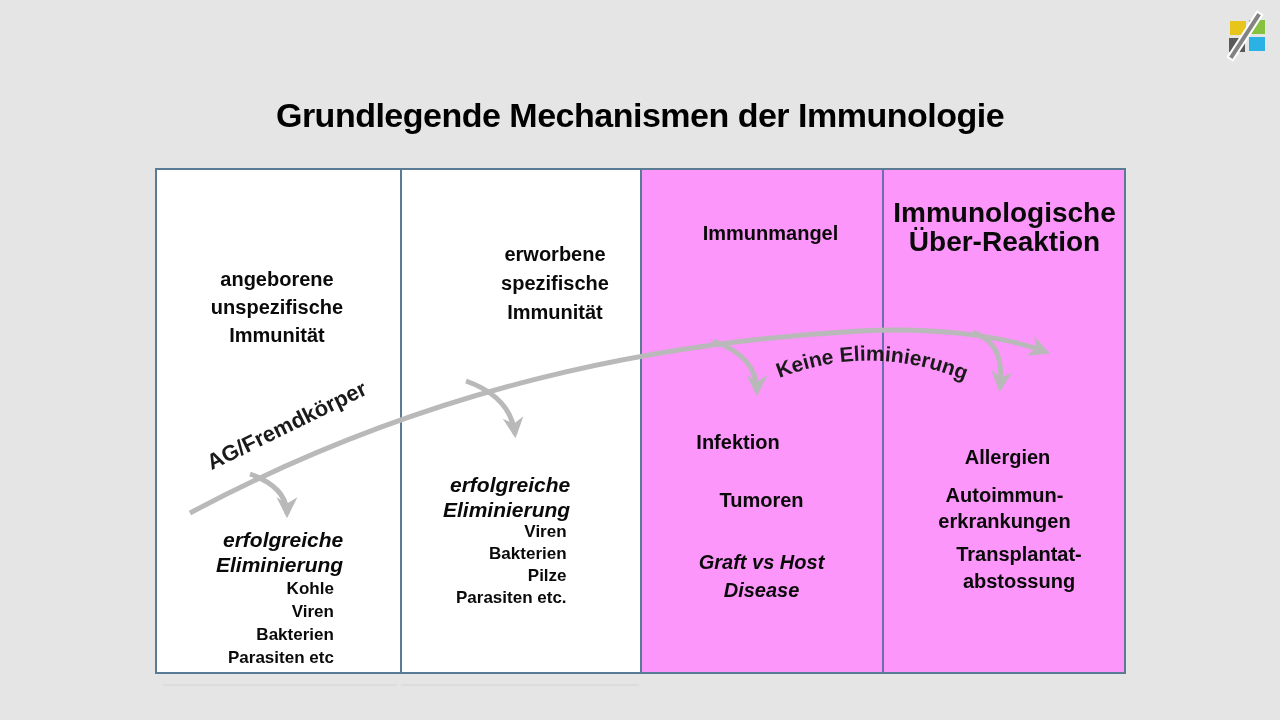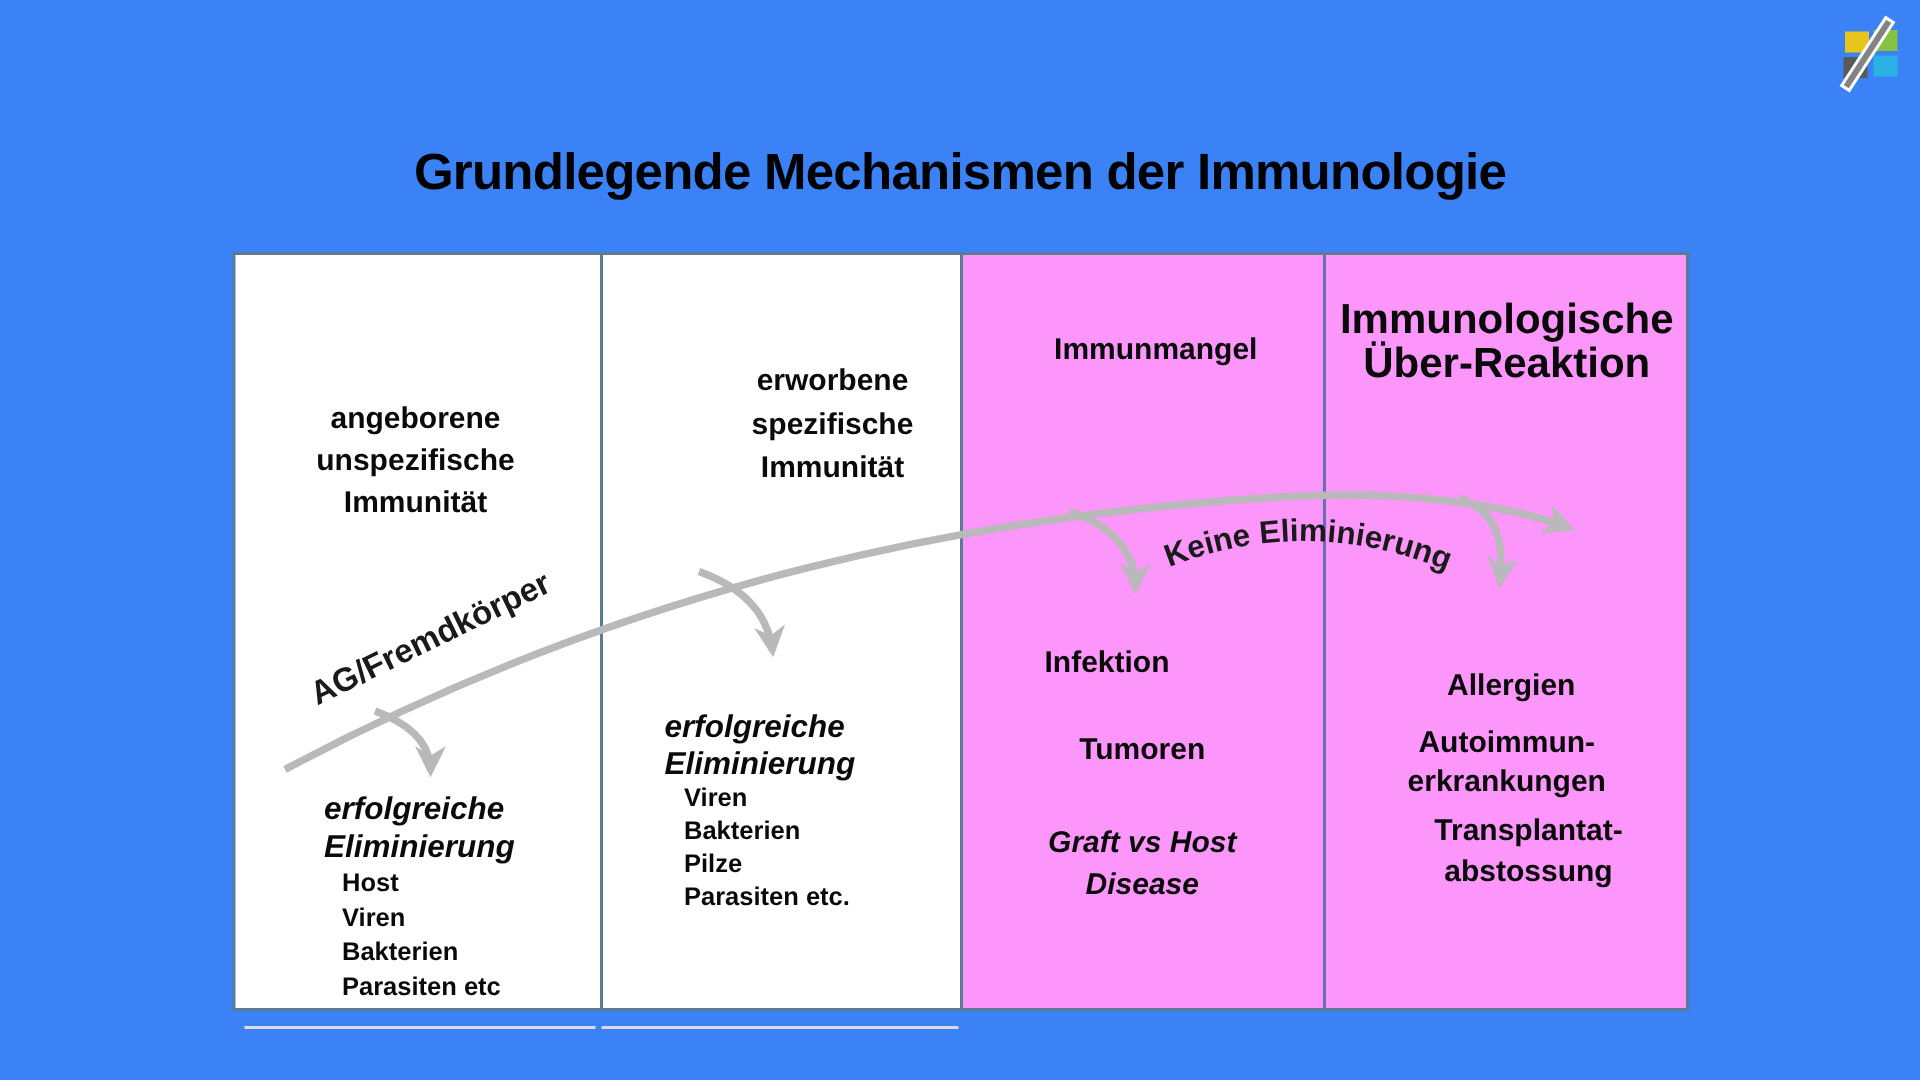--- a/index.html
+++ b/index.html
@@ -1,29 +1,29 @@
 <!DOCTYPE html>
 <html><head>
 <meta charset="utf-8">
 <style>
   html,body{margin:0;padding:0;background:#ffffff;}
-  .slide{position:relative;width:1280px;height:720px;background:#3b82f6;overflow:hidden;
+  .slide{position:relative;width:1280px;height:720px;background:#e5e5e5;overflow:hidden;
          font-family:"Liberation Sans","DejaVu Sans",sans-serif;color:#0a0a0a;}
   .title{position:absolute;left:0;right:0;top:96px;margin:0;text-align:center;
          font-size:34px;font-weight:700;letter-spacing:-0.5px;color:#000;}
   
   .grid{position:absolute;left:155px;top:168px;width:971px;height:506px;
         border:2px solid #5b7b95;box-sizing:border-box;display:flex;}
   .col{position:relative;box-sizing:border-box;height:100%;}
   .col1{width:244px;background:#ffffff;}
   .col2{width:241px;background:#ffffff;border-left:2px solid #5b7b95;}
   .col3{width:243px;background:#fc96fa;border-left:2px solid #5b7b95;}
   .col4{width:243px;background:#fc96fa;border-left:2px solid #6b6faf;}
   
-  .tb{position:absolute;font-weight:700;white-space:nowrap;}
+  .tb{position:absolute;font-weight:700;white-space:nowrap;text-align:right;}
   .ctr{text-align:center;}
   .it{font-style:italic;}
   .c1-header{left:157px;width:240px;top:265px;font-size:20px;line-height:28px;}
   .c1-result{left:216px;top:527px;font-size:21px;line-height:25px;}
   .c1-list{left:228px;top:577px;font-size:17px;line-height:23px;}
   .c2-header{left:401px;width:238px;top:240px;font-size:20px;line-height:29px;padding-left:35px;}
   .c2-result{left:443px;top:472px;font-size:21px;line-height:25px;}
   .c2-list{left:456px;top:521px;font-size:17px;line-height:22px;}
   .c3-header{left:642px;width:257px;top:222px;font-size:20px;}
   .c3-i1{left:642px;width:192px;top:431px;font-size:20px;}
@@ -76,21 +76,21 @@
   <div class="tb ctr c1-header">
     <div>angeborene</div>
     <div>unspezifische</div>
     <div>Immunität</div>
   </div>
   <div class="tb it c1-result">
     <div>erfolgreiche</div>
     <div>Eliminierung</div>
   </div>
   <div class="tb c1-list">
-    <div>Host</div>
+    <div>Kohle</div>
     <div>Viren</div>
     <div>Bakterien</div>
     <div>Parasiten etc</div>
   </div>
 
   <div class="tb ctr c2-header">
     <div>erworbene</div>
     <div>spezifische</div>
     <div>Immunität</div>
   </div>

